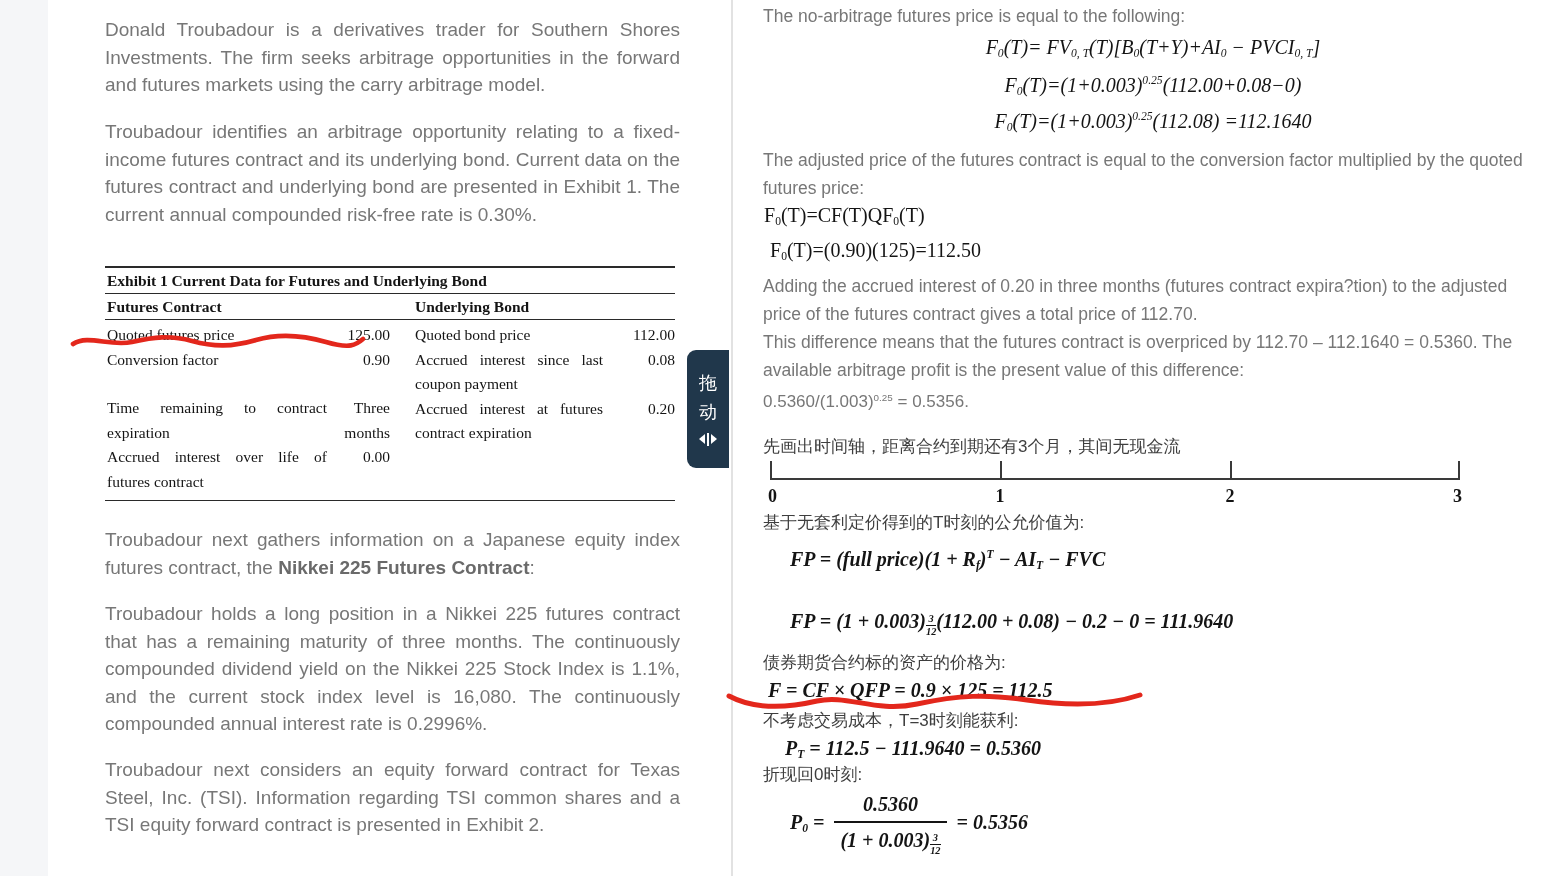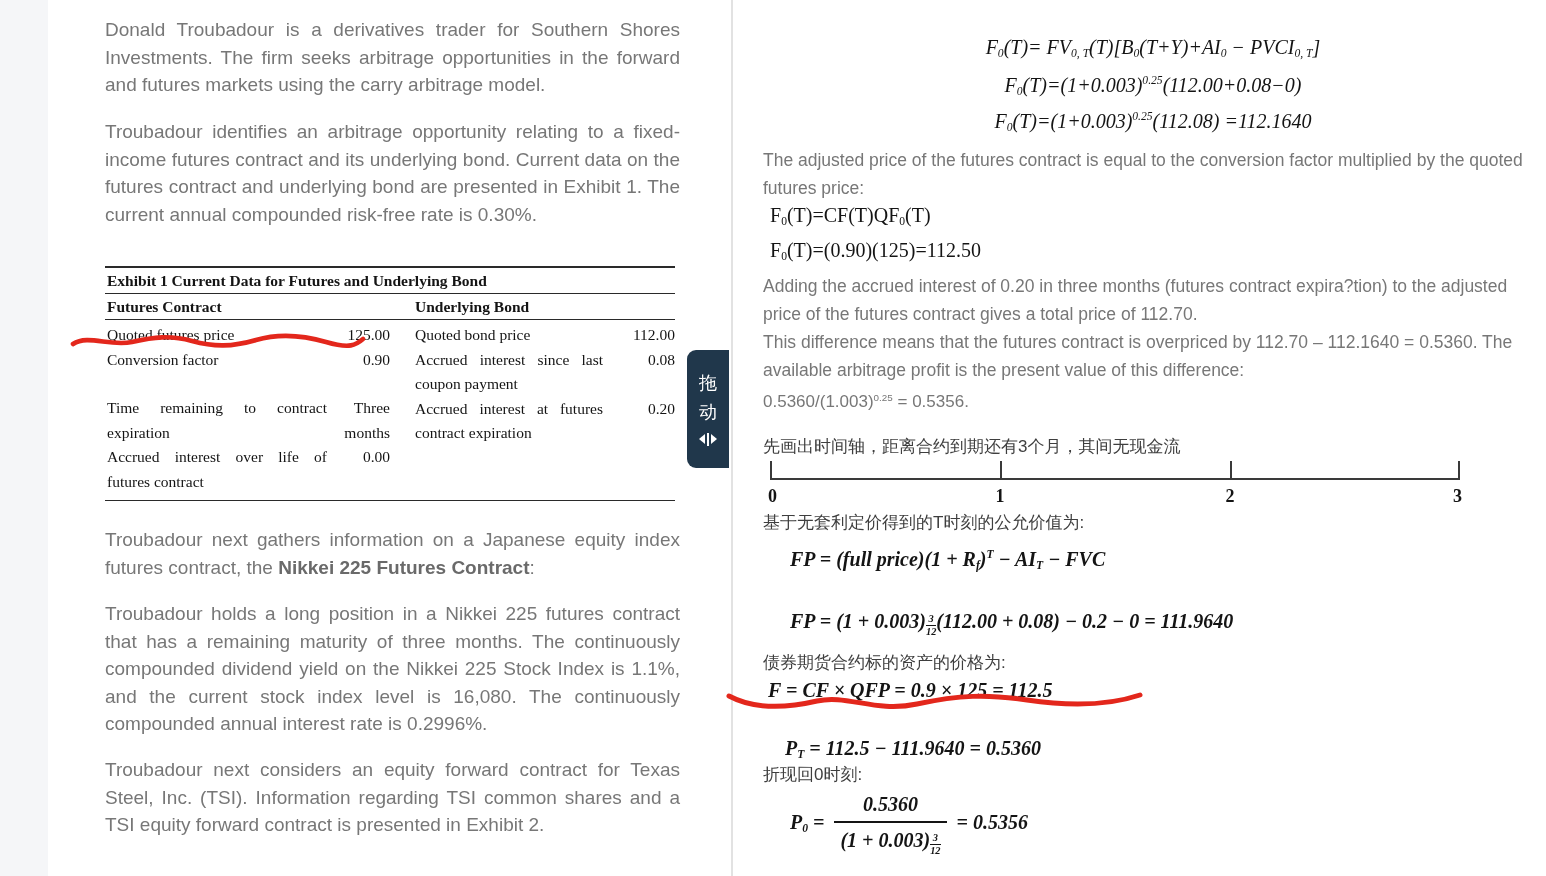--- a/index.html
+++ b/index.html
@@ -148,28 +148,29 @@
     <span class="drag-char">动</span>
     <span class="drag-icon">
       <i class="tri-l"></i>
         <i class="mid-bar"></i>
         <i class="tri-r"></i>
     </span>
   </div>
 
   <section class="right-col">
 
+    <div class="rblock rpara" style="top:2px">The no-arbitrage futures price is equal to the following:</div>
 
     <div class="rblock math it" style="top:36px; left:5px">F<sub>0</sub>(T)= FV<sub>0, T</sub>(T)[B<sub>0</sub>(T+Y)+AI<sub>0</sub> − PVCI<sub>0, T</sub>]</div>
     <div class="rblock math it" style="top:74px; left:5px">F<sub>0</sub>(T)=(1+0.003)<sup>0.25</sup>(112.00+0.08−0)</div>
     <div class="rblock math it" style="top:110px; left:5px">F<sub>0</sub>(T)=(1+0.003)<sup>0.25</sup>(112.08) =112.1640</div>
 
     <div class="rblock rpara" style="top:146px">The adjusted price of the futures contract is equal to the conversion factor multiplied by the quoted futures price:</div>
 
-    <div class="rblock math" style="top:204px; left:7px">F<sub>0</sub>(T)=CF(T)QF<sub>0</sub>(T)</div>
+    <div class="rblock math" style="top:204px; left:1px">F<sub>0</sub>(T)=CF(T)QF<sub>0</sub>(T)</div>
     <div class="rblock math" style="top:239px; left:7px">F<sub>0</sub>(T)=(0.90)(125)=112.50</div>
 
     <div class="rblock rpara" style="top:272px">Adding the accrued interest of 0.20 in three months (futures contract expira?tion) to the adjusted price of the futures contract gives a total price of 112.70.</div>
     <div class="rblock rpara" style="top:328px">This difference means that the futures contract is overpriced by 112.70 – 112.1640 = 0.5360. The available arbitrage profit is the present value of this difference:</div>
     <div class="rblock gsup" style="top:384px">0.5360/(1.003)<sup>0.25</sup> = 0.5356.</div>
 
     <div class="rblock cn" style="top:436px">先画出时间轴，距离合约到期还有3个月，其间无现金流</div>
 
     <div class="timeline" style="top:458px">
       <div class="tl-line"></div>
@@ -188,20 +189,21 @@
     <div class="rblock math bd" style="top:548px; left:27px">FP = (full price)(1 + R<sub>f</sub>)<sup>T</sup> − AI<sub>T</sub> − FVC</div>
     <div class="rblock math bd" style="top:610px; left:27px">FP = (1 + 0.003)<span class="supfrac">
           <span class="fn">3</span>
           <span class="fd">12</span>
         </span>(112.00 + 0.08) − 0.2 − 0 = 111.9640</div>
 
     <div class="rblock cn" style="top:652px">债券期货合约标的资产的价格为:</div>
 
     <div class="rblock math bd" style="top:679px; left:5px">F = CF × QFP = 0.9 × 125 = 112.5</div>
 
+    <div class="rblock cn" style="top:710px">不考虑交易成本，T=3时刻能获利:</div>
 
     <div class="rblock math bd" style="top:737px; left:22px">P<sub>T</sub> = 112.5 − 111.9640 = 0.5360</div>
 
     <div class="rblock cn" style="top:764px">折现回0时刻:</div>
 
     <div class="rblock math bd" style="top:793px; left:27px">
       <span>P<sub>0</sub> =</span><span class="bigfrac">
           <span class="num">0.5360</span>
           <span class="den">(1 + 0.003)<span class="supfrac">
               <span class="fn">3</span>

